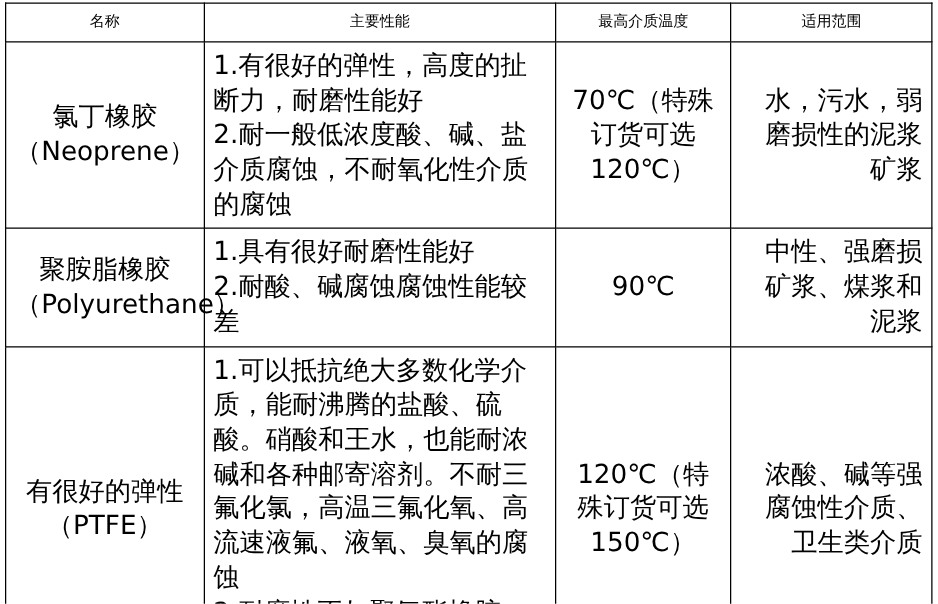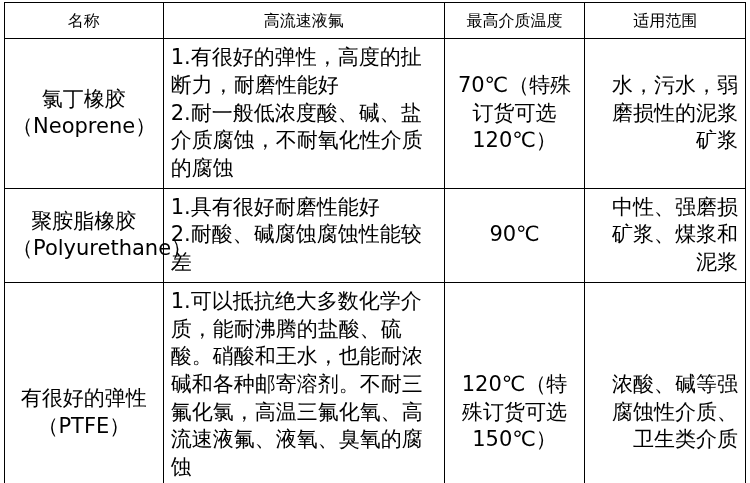--- a/index.html
+++ b/index.html
@@ -28,21 +28,21 @@
   table.spec th, table.spec td {
     border: 1px solid #000000;
     vertical-align: middle;
     padding: 5px 7px;
     font-size: 21px;
     line-height: 1.32;
   }
   table.spec th {
     text-align: center;
     font-weight: normal;
-    font-size: 16px;
+    font-size: 12px;
     padding: 7px 6px;
   }
   col.c-name   { width: 158px; }
   col.c-perf   { width: 280px; }
   col.c-temp   { width: 140px; }
   col.c-scope  { width: 160px; }
 
   td.name {
     text-align: center;
     font-size: 15.5px;
@@ -70,21 +70,21 @@
   <table class="spec">
     <colgroup>
       <col class="c-name">
       <col class="c-perf">
       <col class="c-temp">
       <col class="c-scope">
     </colgroup>
     <thead>
       <tr>
         <th>名称</th>
-        <th>高流速液氟</th>
+        <th>主要性能</th>
         <th>最高介质温度</th>
         <th>适用范围</th>
       </tr>
     </thead>
     <tbody>
       <tr>
         <td class="name" style="white-space: pre-wrap;">氯丁橡胶
 （Neoprene）</td>
         <td class="perf" style="white-space: pre-wrap;">1.有很好的弹性，高度的扯断力，耐磨性能好
 2.耐一般低浓度酸、碱、盐介质腐蚀，不耐氧化性介质的腐蚀</td>

